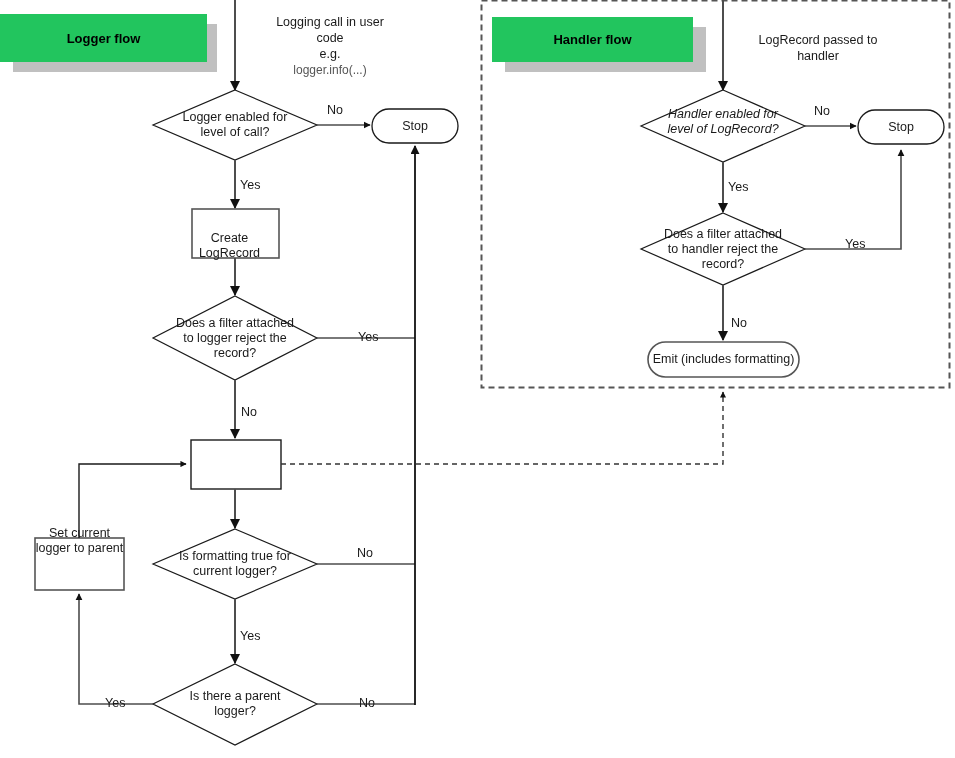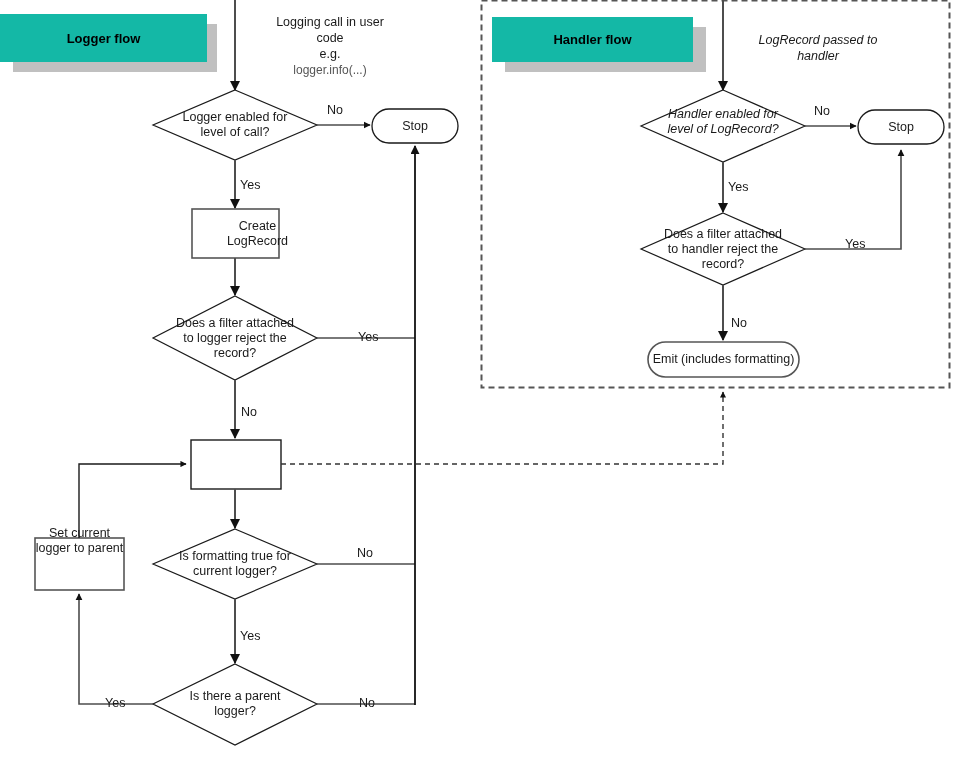--- a/index.html
+++ b/index.html
@@ -20,21 +20,21 @@
   }
   #canvas svg.layer {
     position: absolute;
     left: 0;
     top: 0;
     width: 955px;
     height: 758px;
   }
   .banner {
     position: absolute;
-    background: #14b8a6;
+    background: #22c55e;
     color: #000000;
     font-weight: bold;
     font-size: 13px;
     display: flex;
     align-items: center;
     justify-content: center;
     z-index: 5;
   }
   .banner-shadow {
     position: absolute;
@@ -213,21 +213,21 @@
     <div>
       <div>Logger enabled for</div>
       <div>level of call?</div>
     </div>
   </div>
 
   <div class="node-label" style="left:372px; top:109px; width:86px; height:34px;">
     <span>Stop</span>
   </div>
 
-  <div class="node-label" style="left:192px; top:209px; width:75px; height:49px;margin-left:28px;">
+  <div class="node-label" style="left:192px; top:221px; width:75px; height:49px;">
     <div>
       <div>Create</div>
       <div>LogRecord</div>
     </div>
   </div>
 
   <div class="node-label" style="left:150px; top:315px; width:170px; height:46px;">
     <div>
       <div>Does a filter attached</div>
       <div>to logger reject the</div>
@@ -259,21 +259,21 @@
 
   <div class="edge-label" style="left:327px; top:103px;">No</div>
   <div class="edge-label" style="left:240px; top:178px;">Yes</div>
   <div class="edge-label" style="left:358px; top:330px;">Yes</div>
   <div class="edge-label" style="left:241px; top:405px;">No</div>
   <div class="edge-label" style="left:357px; top:546px;">No</div>
   <div class="edge-label" style="left:240px; top:629px;">Yes</div>
   <div class="edge-label" style="left:105px; top:696px;">Yes</div>
   <div class="edge-label" style="left:359px; top:696px;">No</div>
 
-  <div class="caption" style="left:728px; top:32px; width:180px;font-style:italic;">
+  <div class="caption" style="left:728px; top:32px; width:180px;">
     <div>LogRecord passed to</div>
     <div>handler</div>
   </div>
 
   <div class="node-label" style="left:640px; top:100px; width:166px; height:44px;font-style:italic;">
     <div>
       <div>Handler enabled for</div>
       <div>level of LogRecord?</div>
     </div>
   </div>

